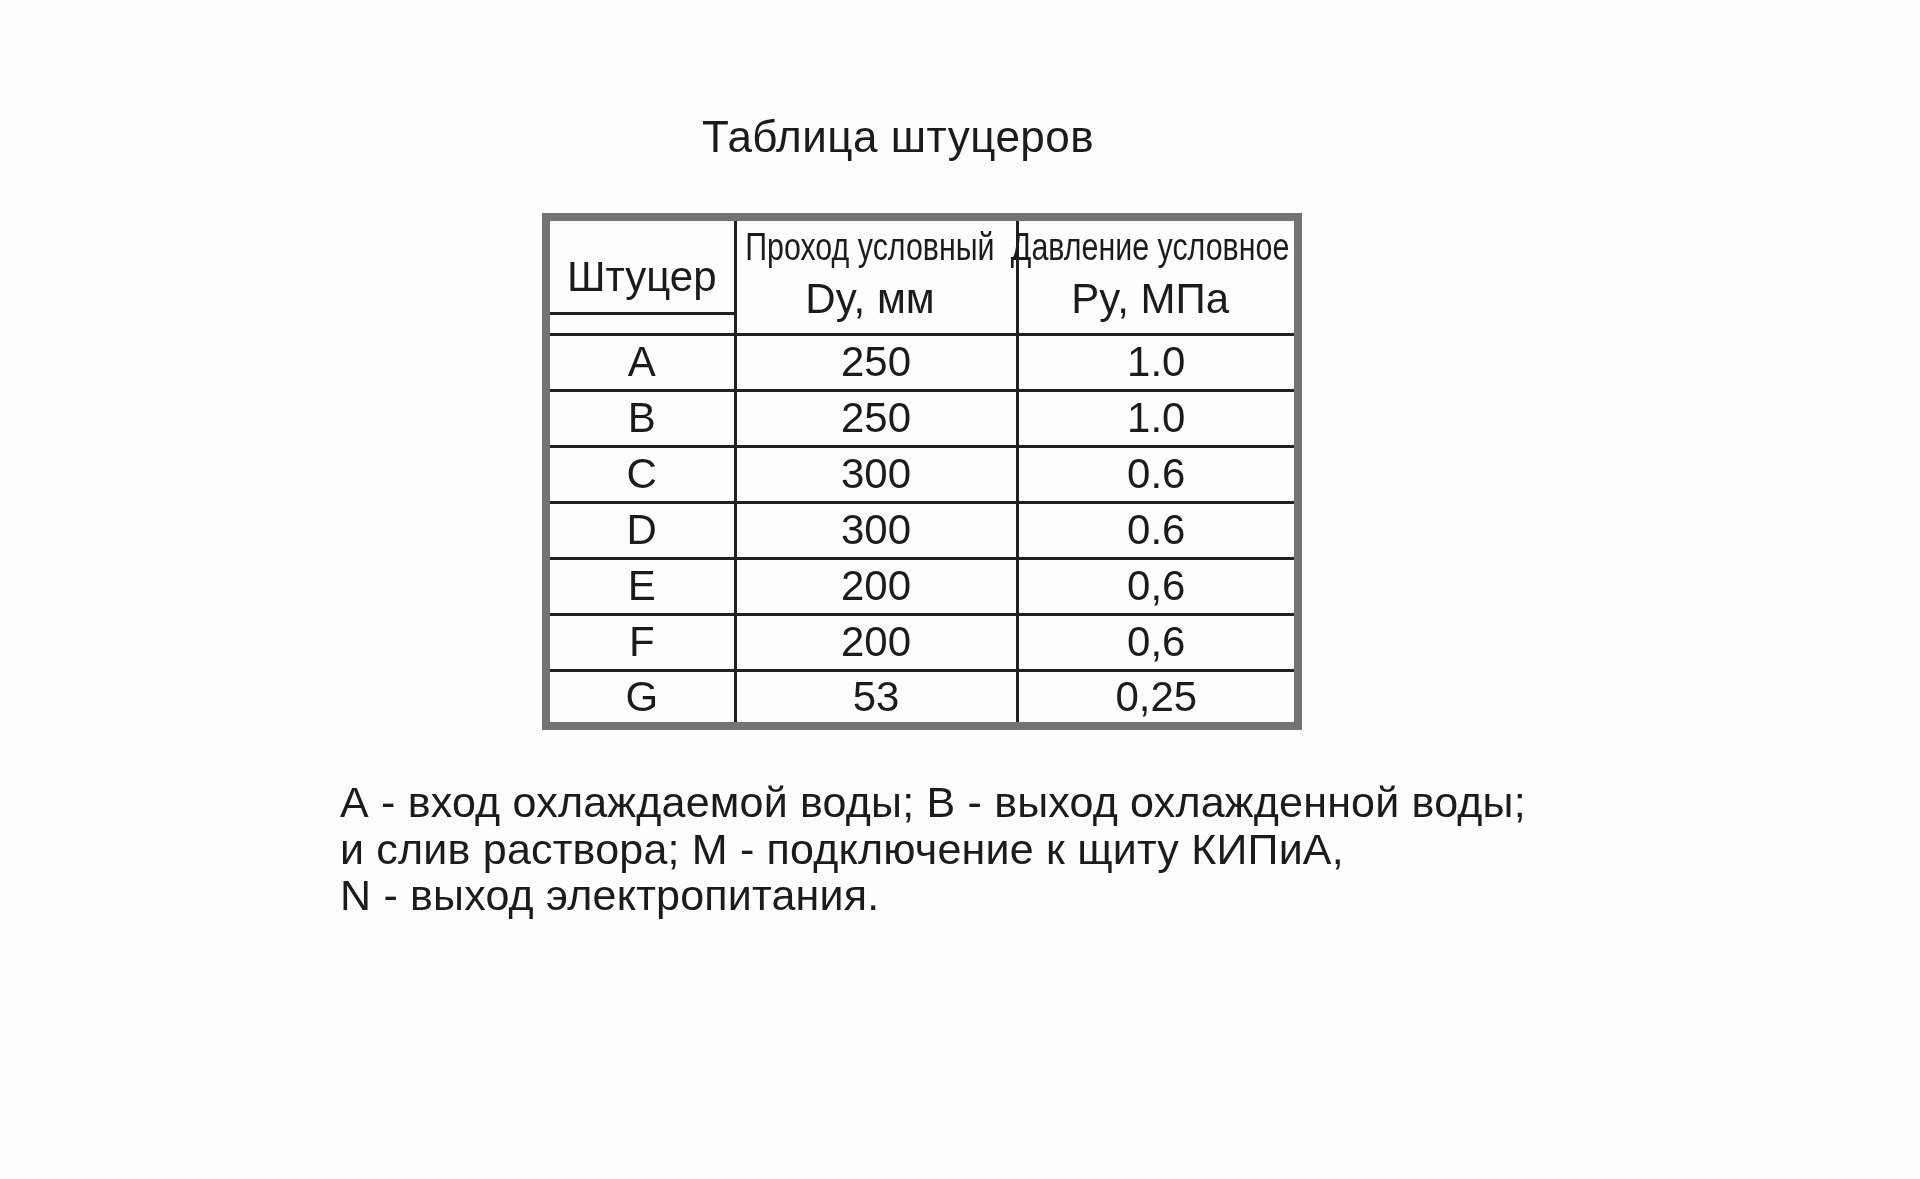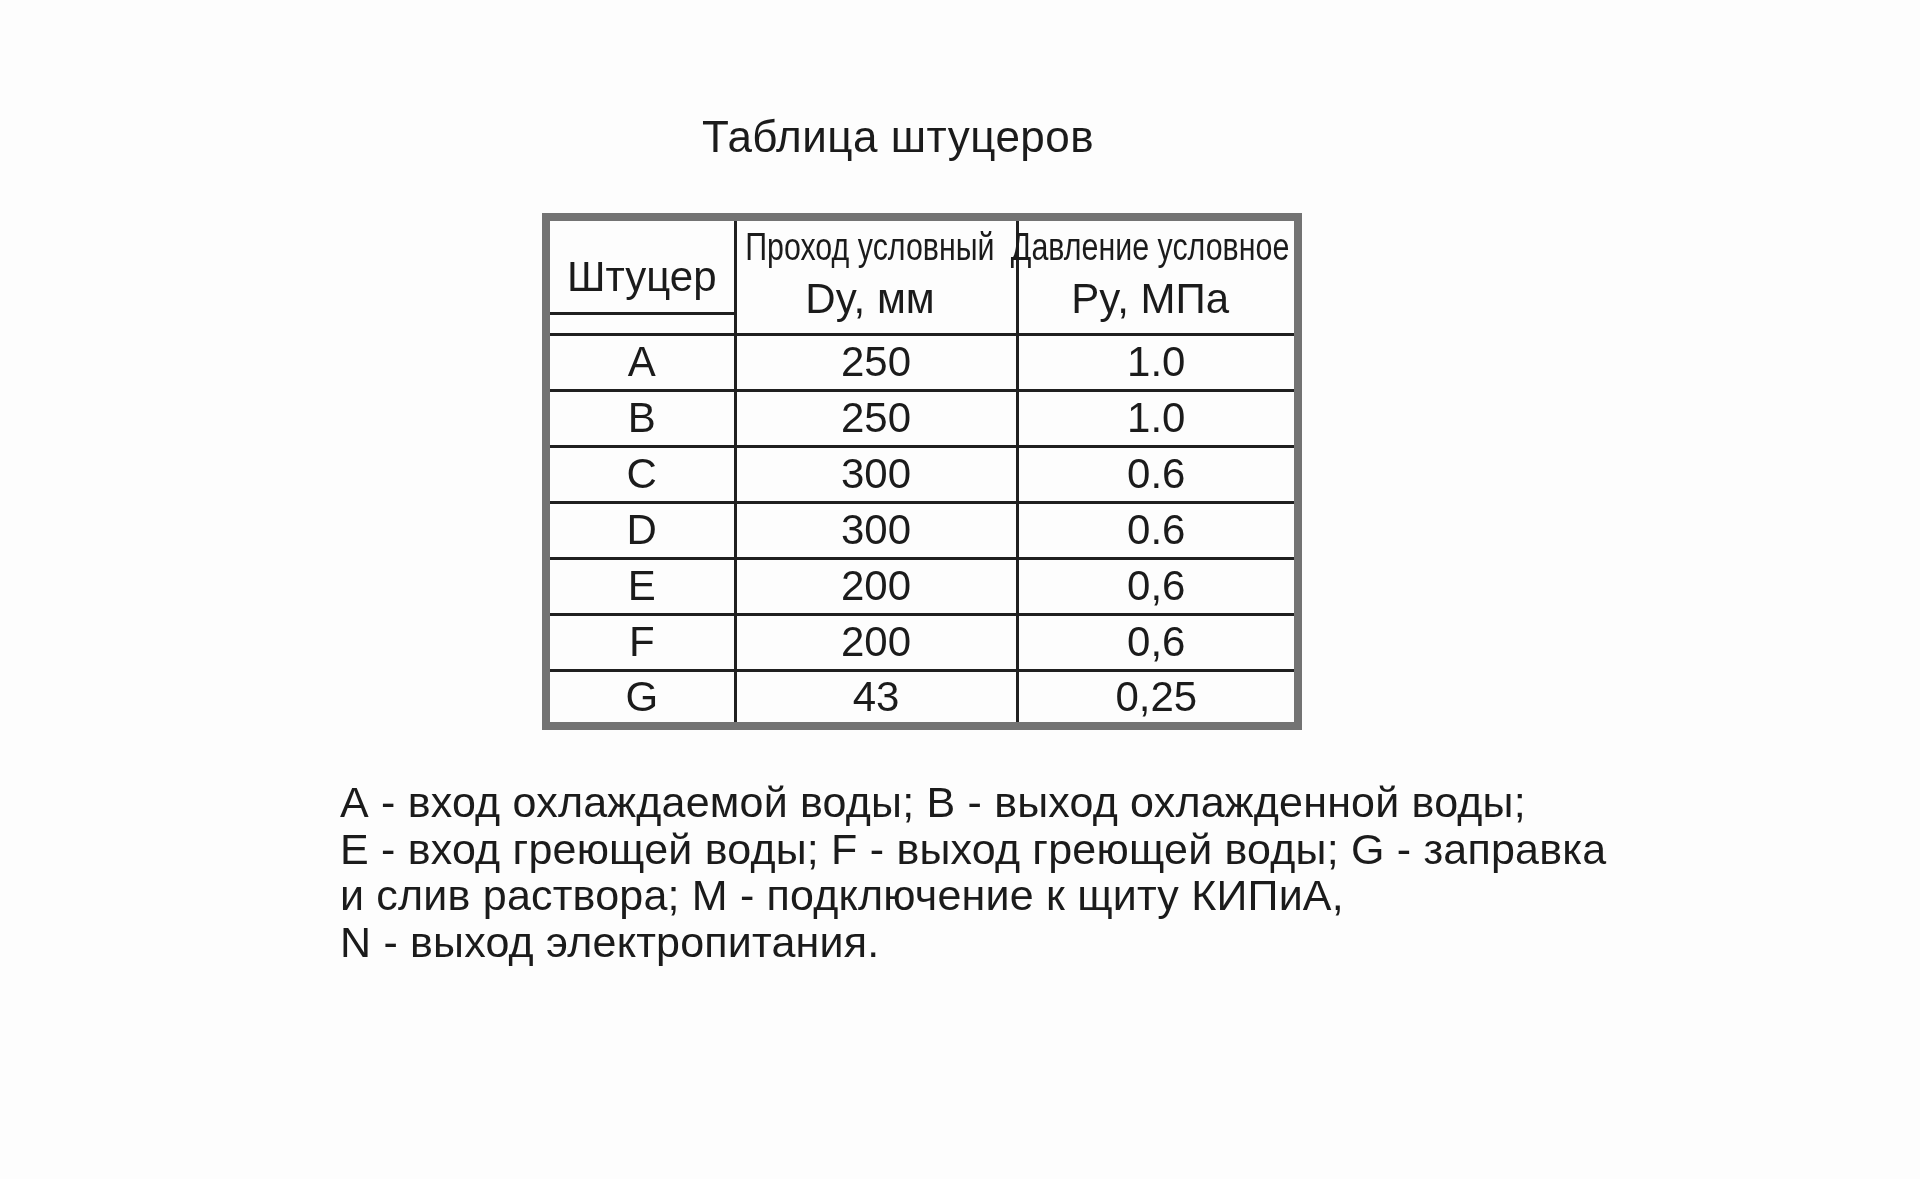--- a/index.html
+++ b/index.html
@@ -156,24 +156,23 @@
       <td class="cell">200</td>
       <td class="cell">0,6</td>
     </tr>
     <tr>
       <td class="cell">F</td>
       <td class="cell">200</td>
       <td class="cell">0,6</td>
     </tr>
     <tr>
       <td class="cell">G</td>
-      <td class="cell">43</td>
+      <td class="cell">53</td>
       <td class="cell">0,25</td>
     </tr>
   </tbody>
 </table>
 
 <div class="legend">
   <div class="legend-line">А - вход охлаждаемой воды; В - выход охлажденной воды;</div>
-  <div class="legend-line">Е - вход греющей воды; F - выход греющей воды; G - заправка</div>
   <div class="legend-line">и слив раствора; М - подключение к щиту КИПиА,</div>
   <div class="legend-line">N - выход электропитания.</div>
 </div>
 
 </body></html>

